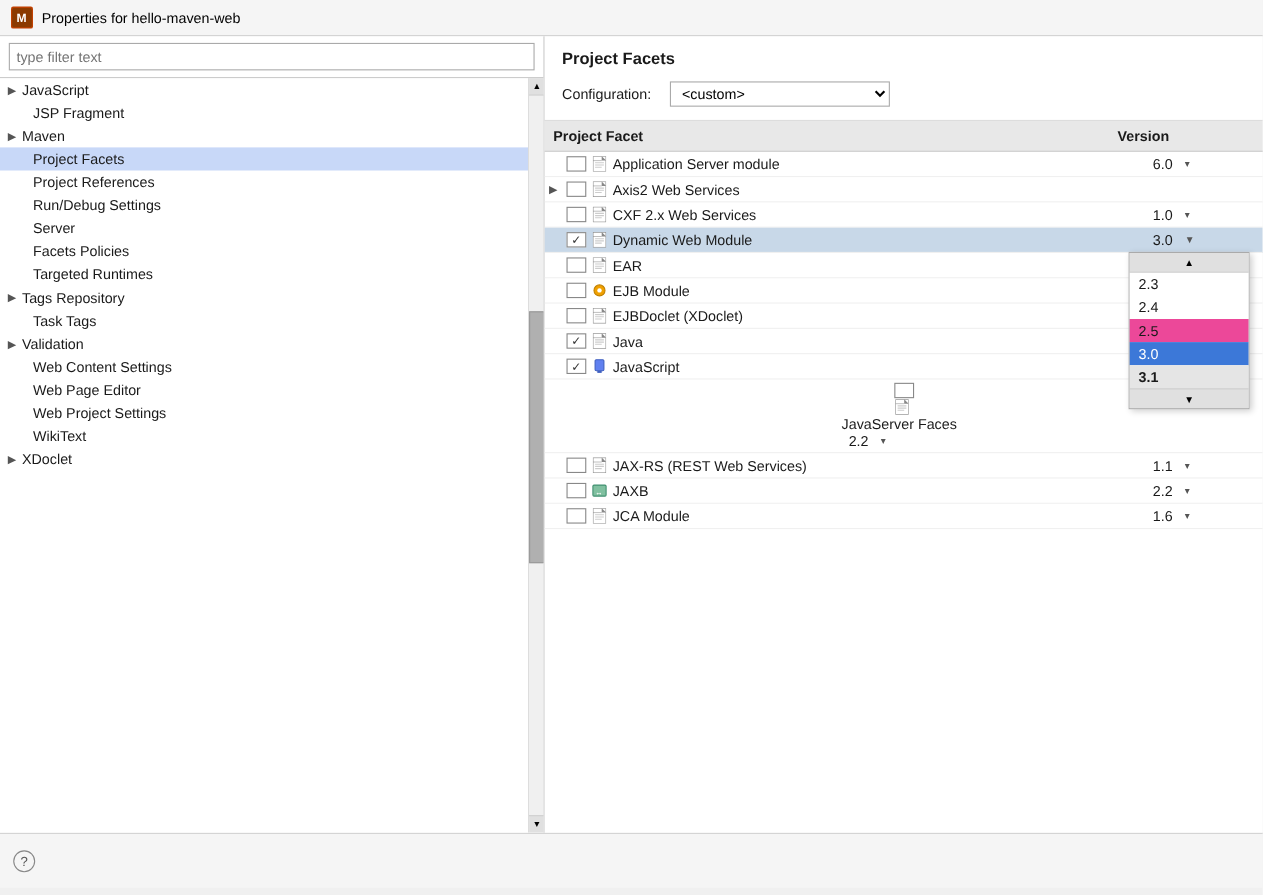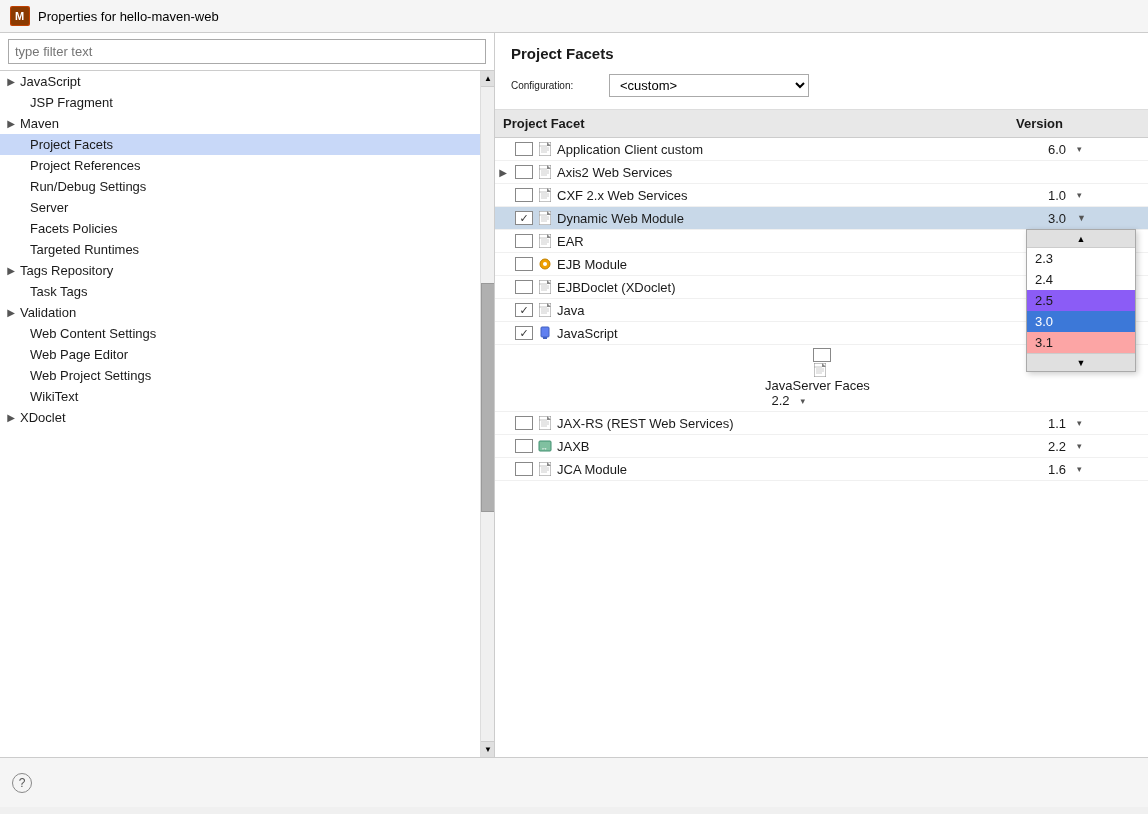--- a/index.html
+++ b/index.html
@@ -97,21 +97,21 @@
       color: #1a1a1a;
       margin-bottom: 8px;
     }
     .config-row {
       display: flex;
       align-items: center;
       gap: 8px;
       padding: 4px 0;
     }
     .config-label {
-      font-size: 10px;
+      font-size: 13px;
       color: #1a1a1a;
       min-width: 90px;
     }
     .config-select {
       padding: 2px 6px;
       font-size: 13px;
       border: 1px solid #aaa;
       background: #fff;
       min-width: 200px;
     }
@@ -381,21 +381,21 @@
       <div class="facet-icon">
             <svg width="12" height="14" viewBox="0 0 12 14">
               <rect x="0" y="0" width="12" height="14" fill="white" stroke="#888" stroke-width="1"></rect>
               <polygon points="8,0 12,4 8,4" fill="#888"></polygon>
               <line x1="0" y1="4" x2="8" y2="4" stroke="#888" stroke-width="0.5"></line>
               <line x1="2" y1="6" x2="10" y2="6" stroke="#ccc" stroke-width="1"></line>
               <line x1="2" y1="8" x2="10" y2="8" stroke="#ccc" stroke-width="1"></line>
               <line x1="2" y1="10" x2="8" y2="10" stroke="#ccc" stroke-width="1"></line>
             </svg>
           </div>
-      <span class="facet-name">Application Client custom</span>
+      <span class="facet-name">Application Server module</span>
       <span class="facet-version">
         <span>6.0</span>
         <span class="version-arrow">▾</span>
       </span>
     </div>
         <div class="facet-row" style="position: relative;">
       <span class="facet-arrow">▶</span>
       <div class="facet-check"></div>
       <div class="facet-icon">
             <svg width="12" height="14" viewBox="0 0 12 14">
@@ -446,23 +446,23 @@
           </div>
       <span class="facet-name">Dynamic Web Module</span>
       <span class="facet-version">
         <span>3.0</span>
         <span class="version-arrow">▼</span>
       </span>
     <div style="position: absolute; right: 12px; top: 22px; width: 110px; background: rgb(255, 255, 255); border: 1px solid rgb(170, 170, 170); z-index: 10; box-shadow: rgba(0, 0, 0, 0.2) 2px 2px 6px; margin-left: auto;">
             <div style="width: 100%; height: 18px; background: rgb(224, 224, 224); border-bottom: 1px solid rgb(204, 204, 204); display: flex; align-items: center; justify-content: center; font-size: 9px; cursor: pointer;">▲</div>
             <div style="padding: 3px 8px; font-size: 13px; cursor: pointer; background: rgb(255, 255, 255); color: rgb(26, 26, 26);">2.3</div>
             <div style="padding: 3px 8px; font-size: 13px; cursor: pointer; background: rgb(255, 255, 255); color: rgb(26, 26, 26);">2.4</div>
-            <div style="padding: 3px 8px; font-size: 13px; cursor: pointer; background: #8b5cf6; color: rgb(26, 26, 26);">2.5</div>
+            <div style="padding: 3px 8px; font-size: 13px; cursor: pointer; background: #ec4899; color: rgb(26, 26, 26);">2.5</div>
             <div style="padding: 3px 8px; font-size: 13px; cursor: pointer; background: rgb(60, 120, 216); color: white;">3.0</div>
-            <div style="padding: 3px 8px; font-size: 13px; cursor: pointer; background: #fca5a5; color: rgb(26, 26, 26);">3.1</div>
+            <div style="padding: 3px 8px; font-size: 13px; cursor: pointer; background: #e5e5e5; color: rgb(26, 26, 26); font-weight: bold;">3.1</div>
             <div style="width: 100%; height: 18px; background: rgb(224, 224, 224); border-top: 1px solid rgb(204, 204, 204); display: flex; align-items: center; justify-content: center; font-size: 9px; cursor: pointer;">▼</div>
           </div>
         </div>
         <div style="position: relative; z-index: 10; height: 0px;"></div>
         <div class="facet-row" style="position: relative;">
       <span class="facet-arrow"></span>
       <div class="facet-check"></div>
       <div class="facet-icon">
             <svg width="12" height="14" viewBox="0 0 12 14">
               <rect x="0" y="0" width="12" height="14" fill="white" stroke="#888" stroke-width="1"></rect>

